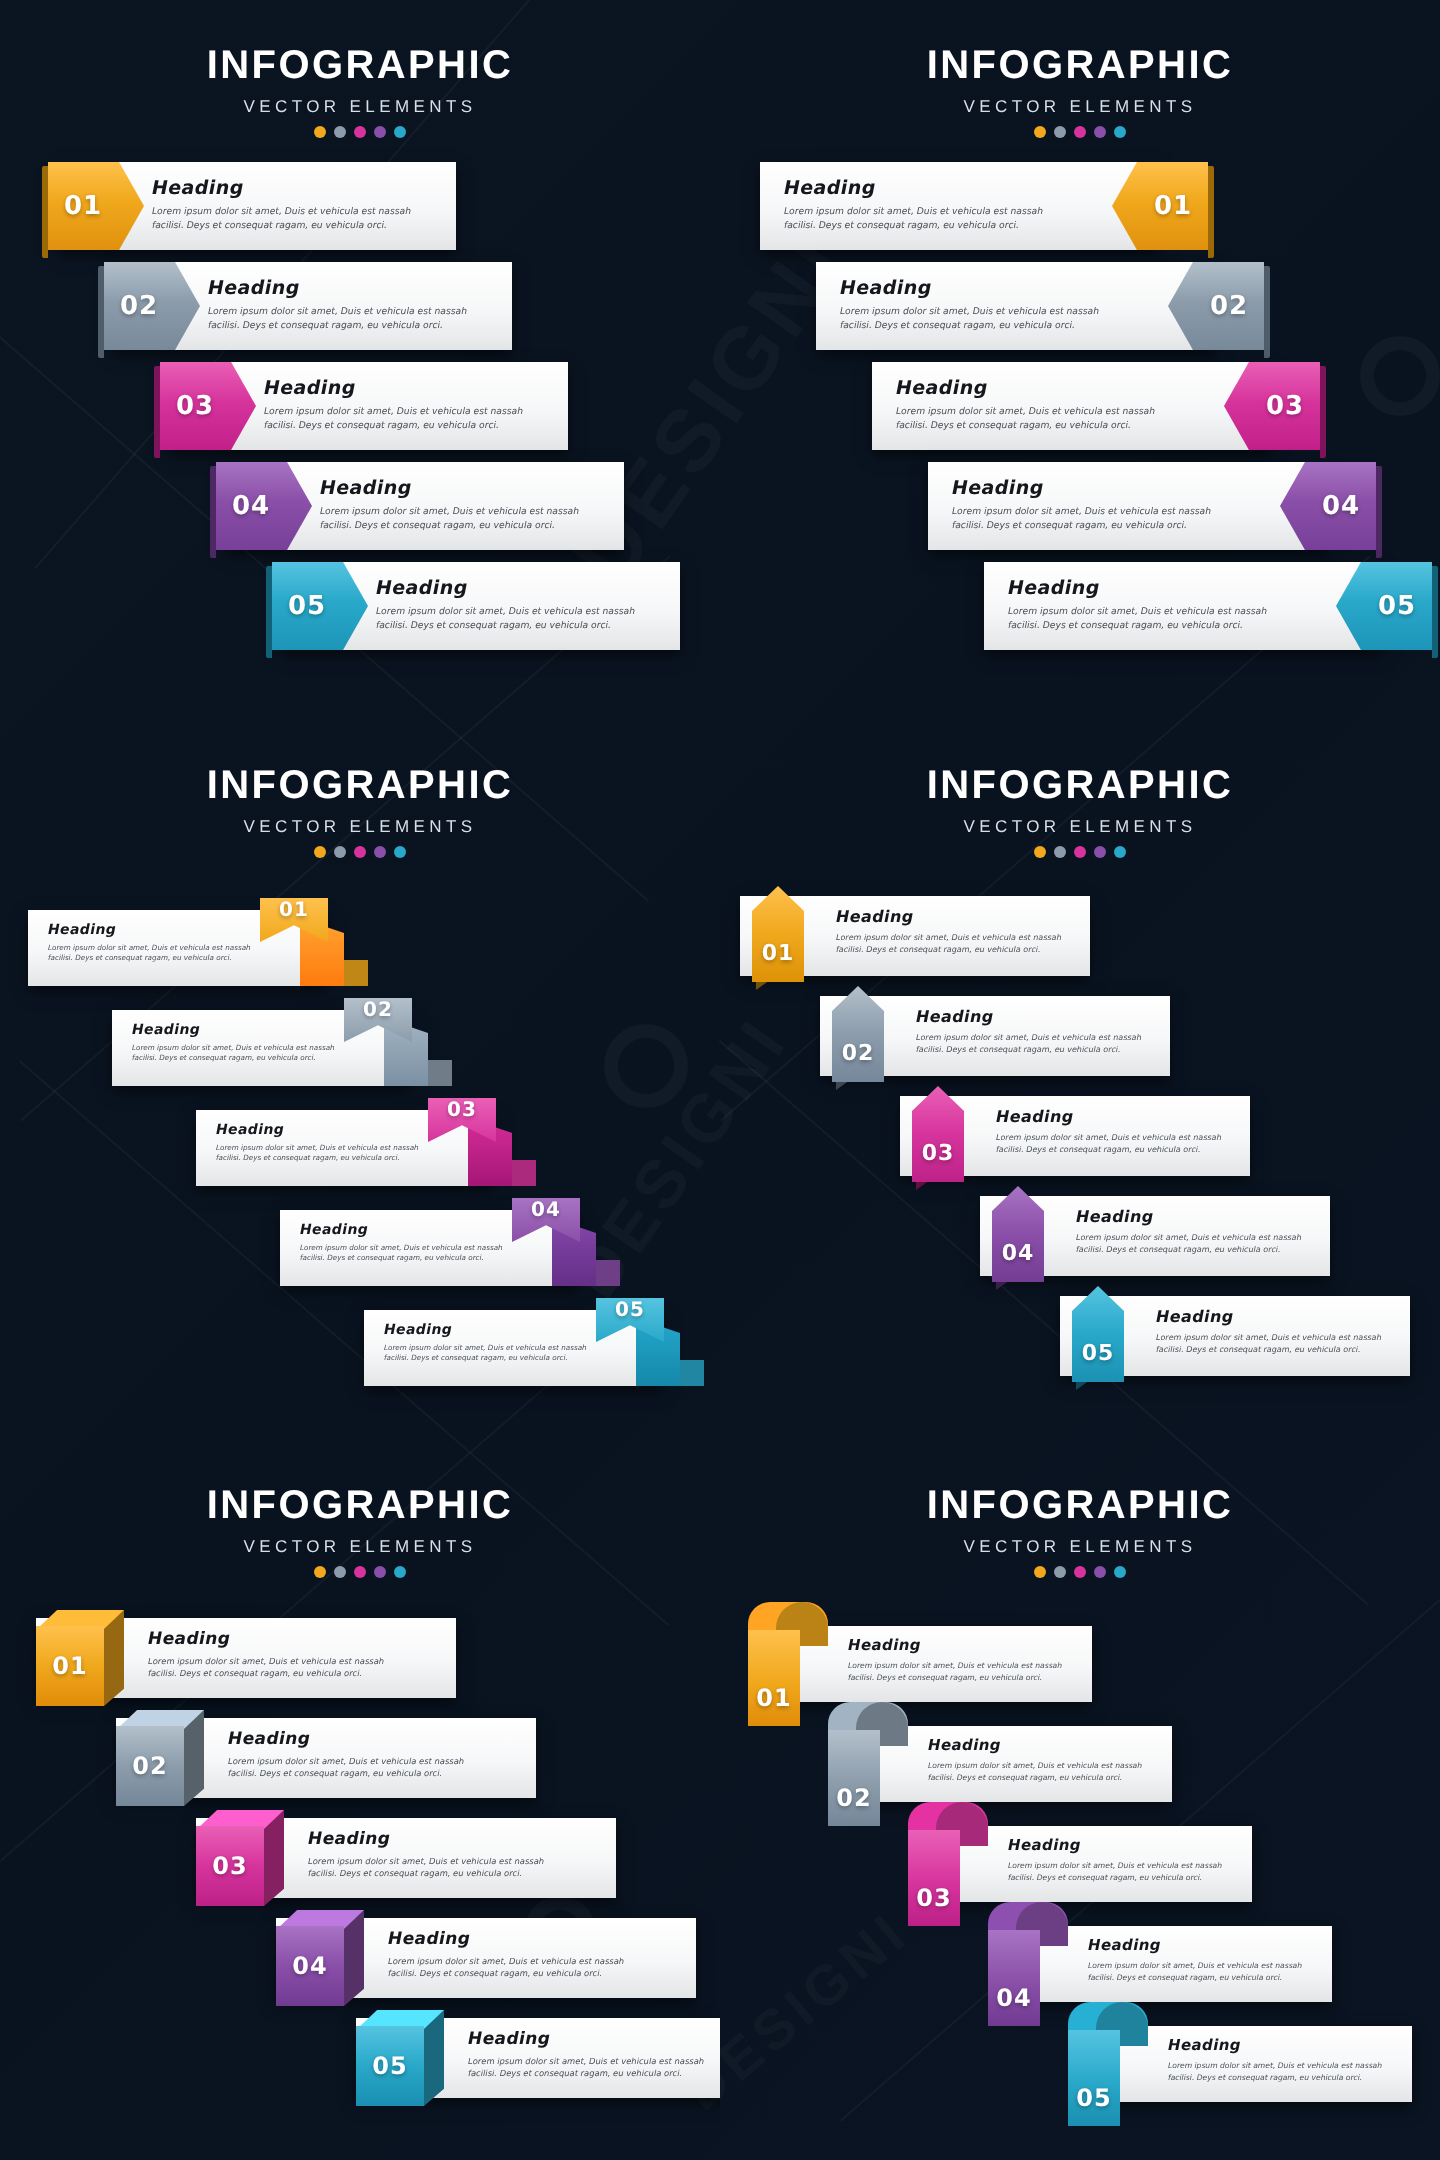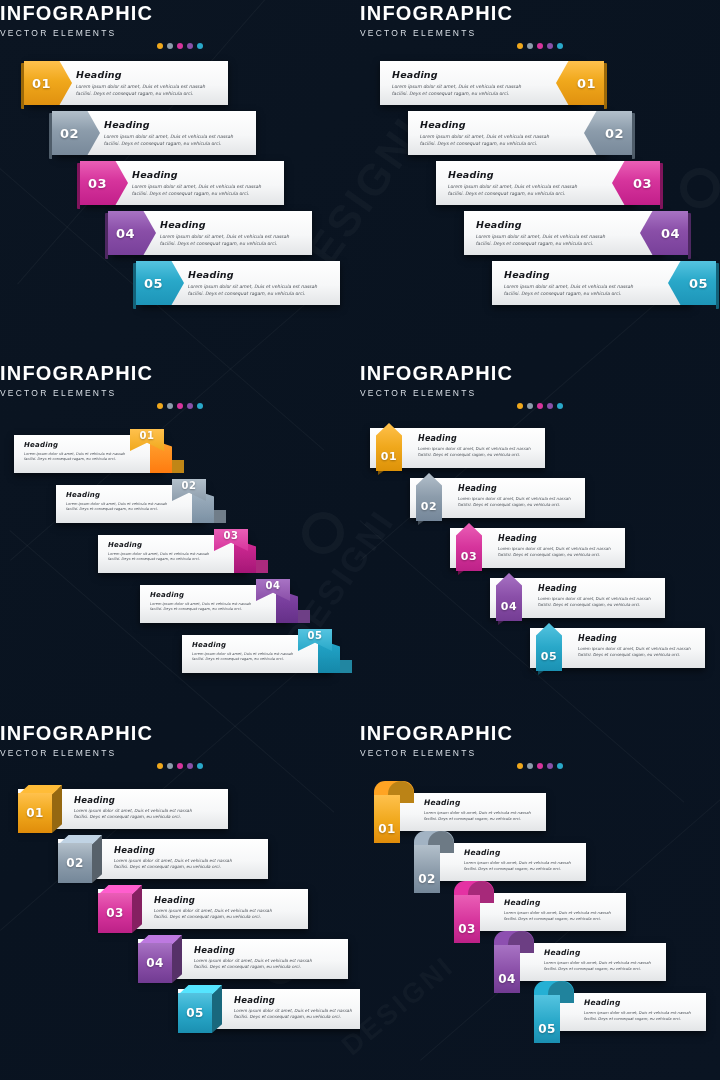--- a/index.html
+++ b/index.html
@@ -50,21 +50,21 @@
     display: grid;
     grid-template-columns: 360px 360px;
     grid-template-rows: 360px 360px 360px;
     width: 720px;
     height: 1080px;
     z-index: 3;
   }
   .panel { position: relative; overflow: hidden; }
 
   
-  .p-head { text-align: left; padding-top: 2px; }
+  .p-head { text-align: center; padding-top: 22px; }
   .p-title {
     color: #ffffff;
     font-size: 20px;
     font-weight: 700;
     letter-spacing: 1.2px;
   }
   .p-sub {
     color: #d9dfe6;
     font-size: 8.5px;
     font-weight: 500;

